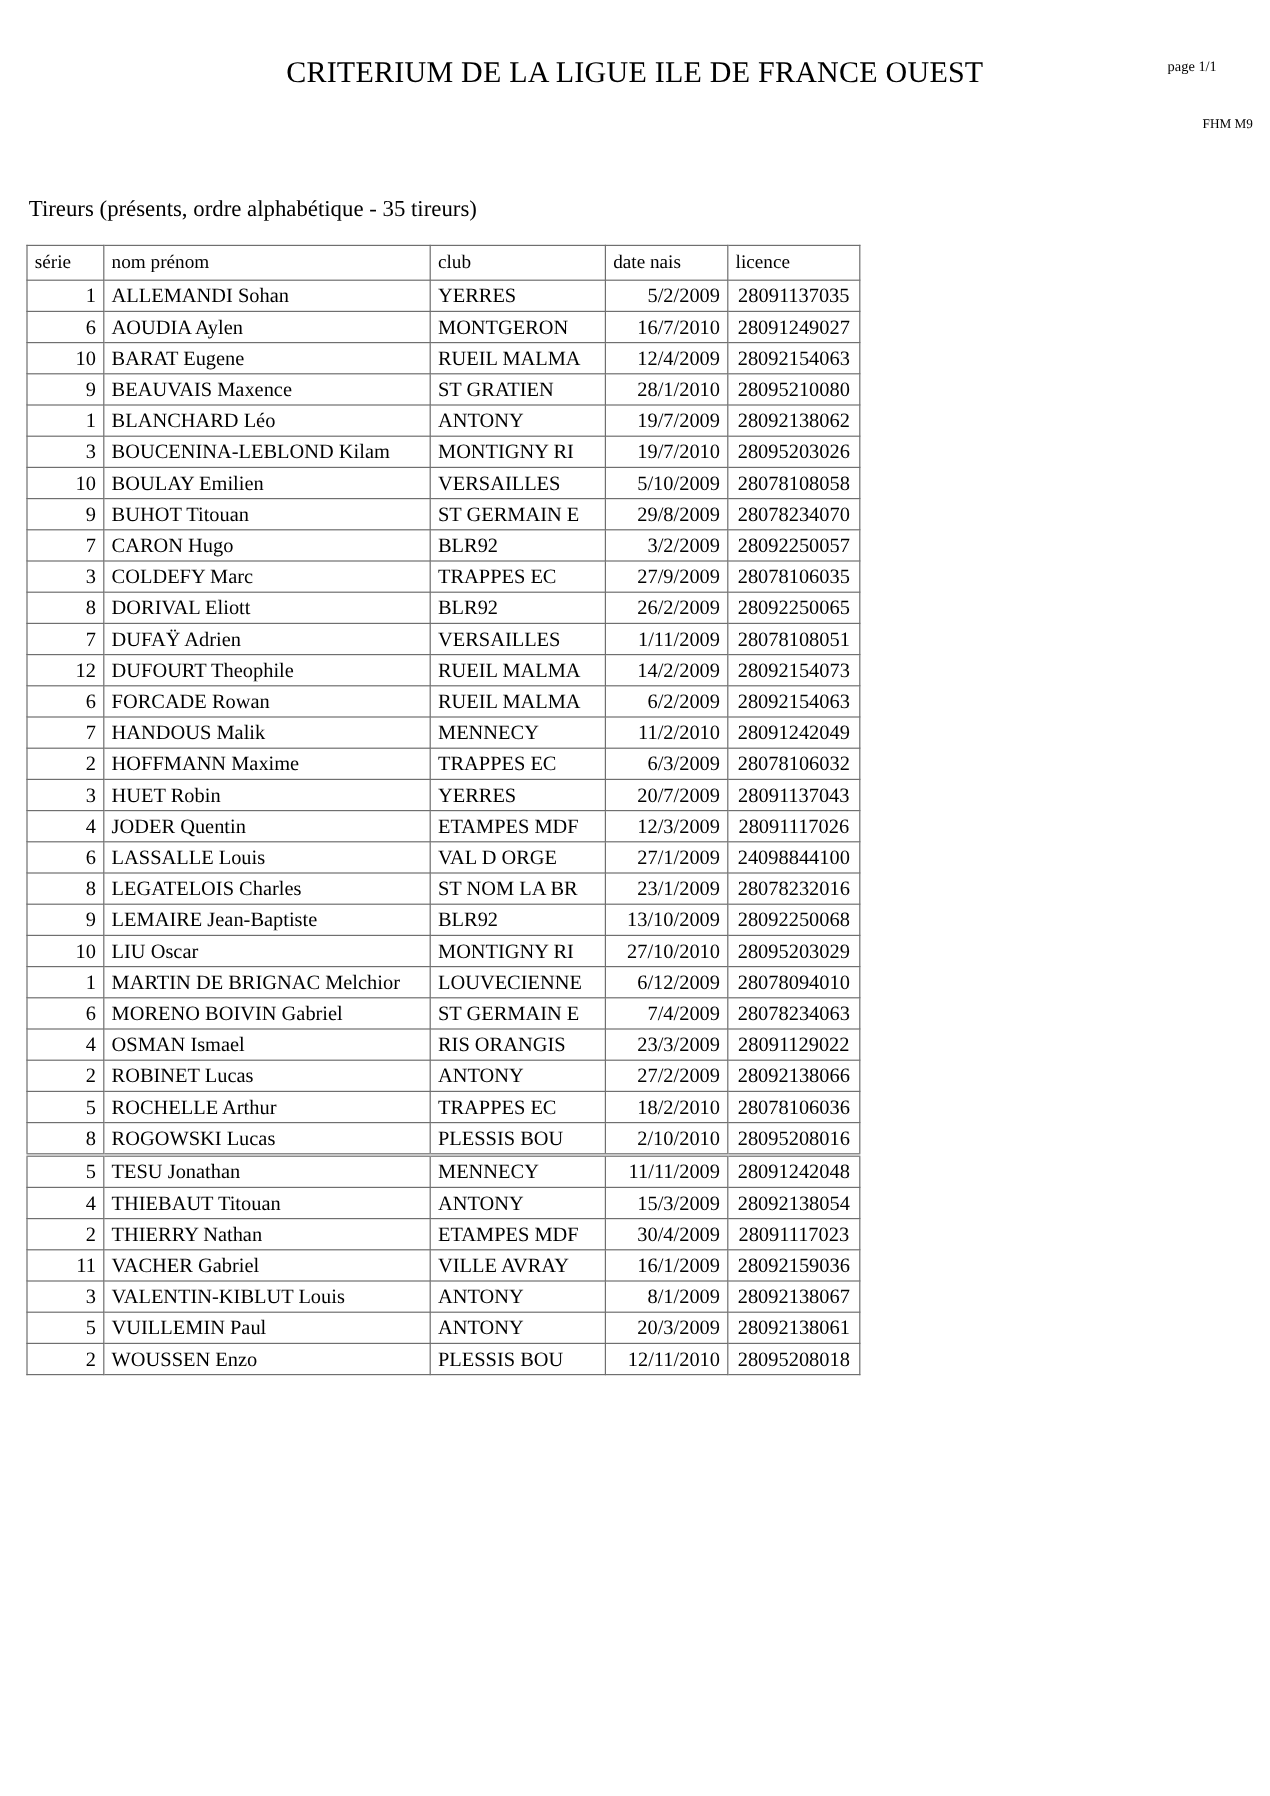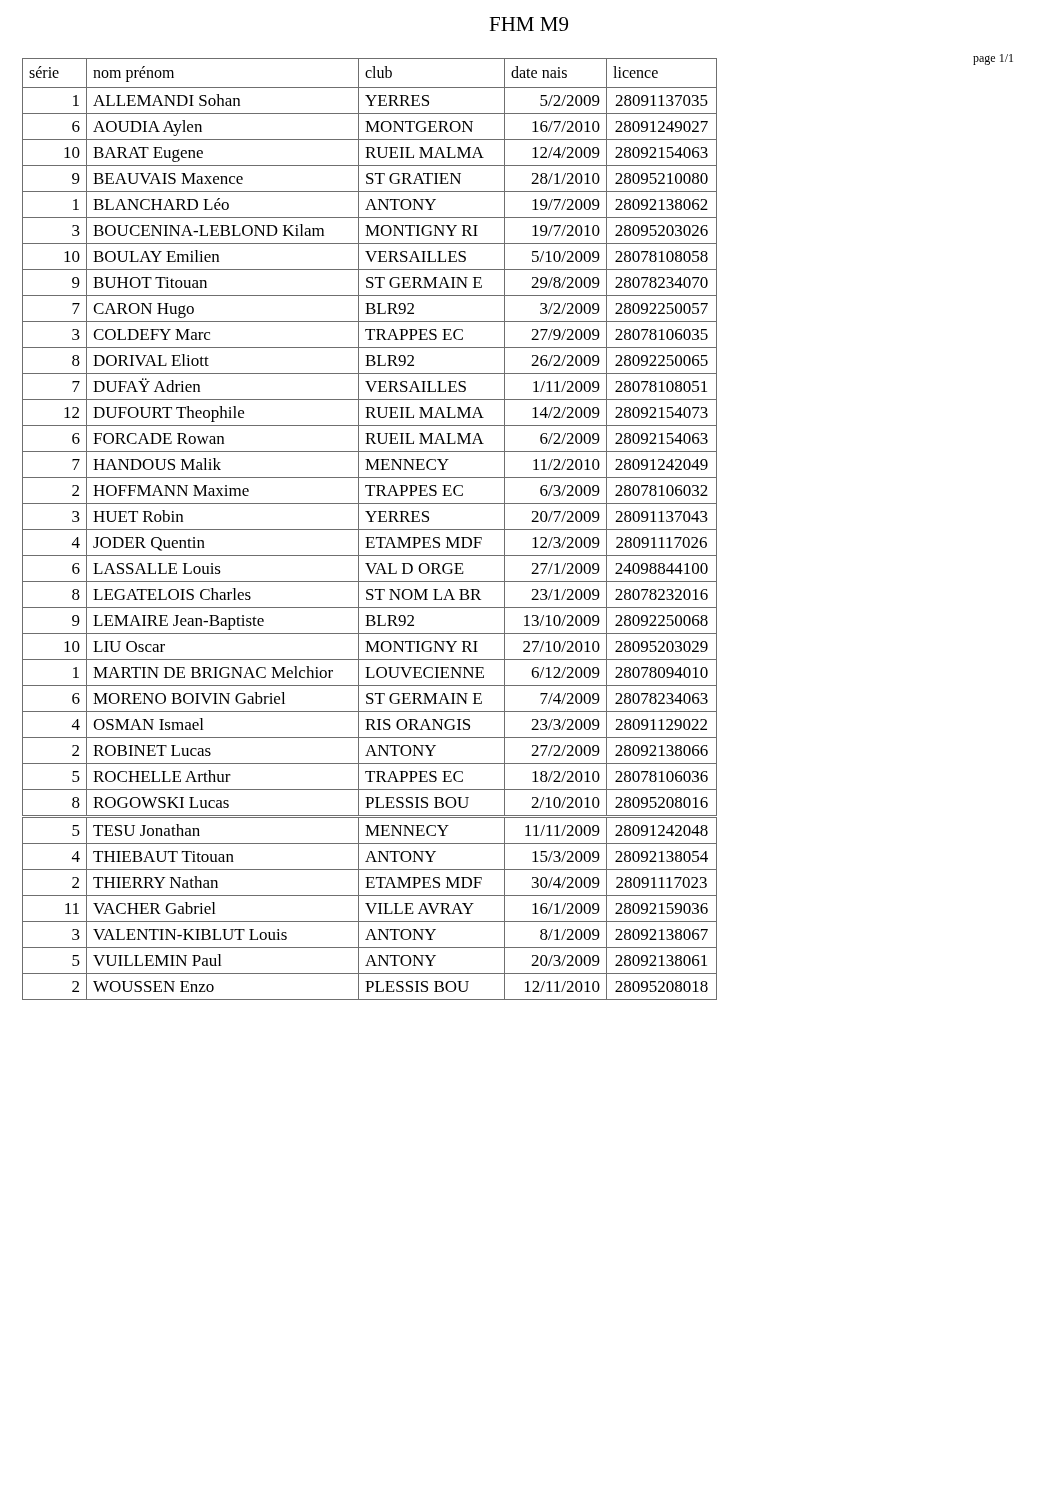--- a/index.html
+++ b/index.html
@@ -30,23 +30,23 @@
   }
   .title {
     text-align: center;
     font-size: 25px;
     margin: 0;
     padding-top: 47px;
     font-weight: normal;
     letter-spacing: 0.2px;
   }
   .subtitle {
-    text-align: center;
-    font-size: 21px;
-    margin: 3px;
+    text-align: right;
+    font-size: 11px;
+    margin: 14px;
     padding-top: 9px;
     font-weight: normal;
   }
   .section-label {
     margin: 0;
     padding-top: 40px;
     padding-left: 24px;
     font-size: 19px;
     font-weight: normal;
   }
@@ -103,22 +103,24 @@
     font-size: 14px;
   }
 </style>
 </head>
 <body>
 
 <div class="page">
 
   <div class="page-number">page 1/1</div>
 
+  <h1 class="title">CRITERIUM DE LA LIGUE ILE DE FRANCE OUEST</h1>
   <h2 class="subtitle">FHM M9</h2>
 
+  <p class="section-label">Tireurs (présents, ordre alphabétique - 35 tireurs)</p>
 
   <div class="table-wrap">
     <table class="fencers">
       <colgroup>
         <col class="c-serie">
         <col class="c-nom">
         <col class="c-club">
         <col class="c-date">
         <col class="c-lic">
       </colgroup>

